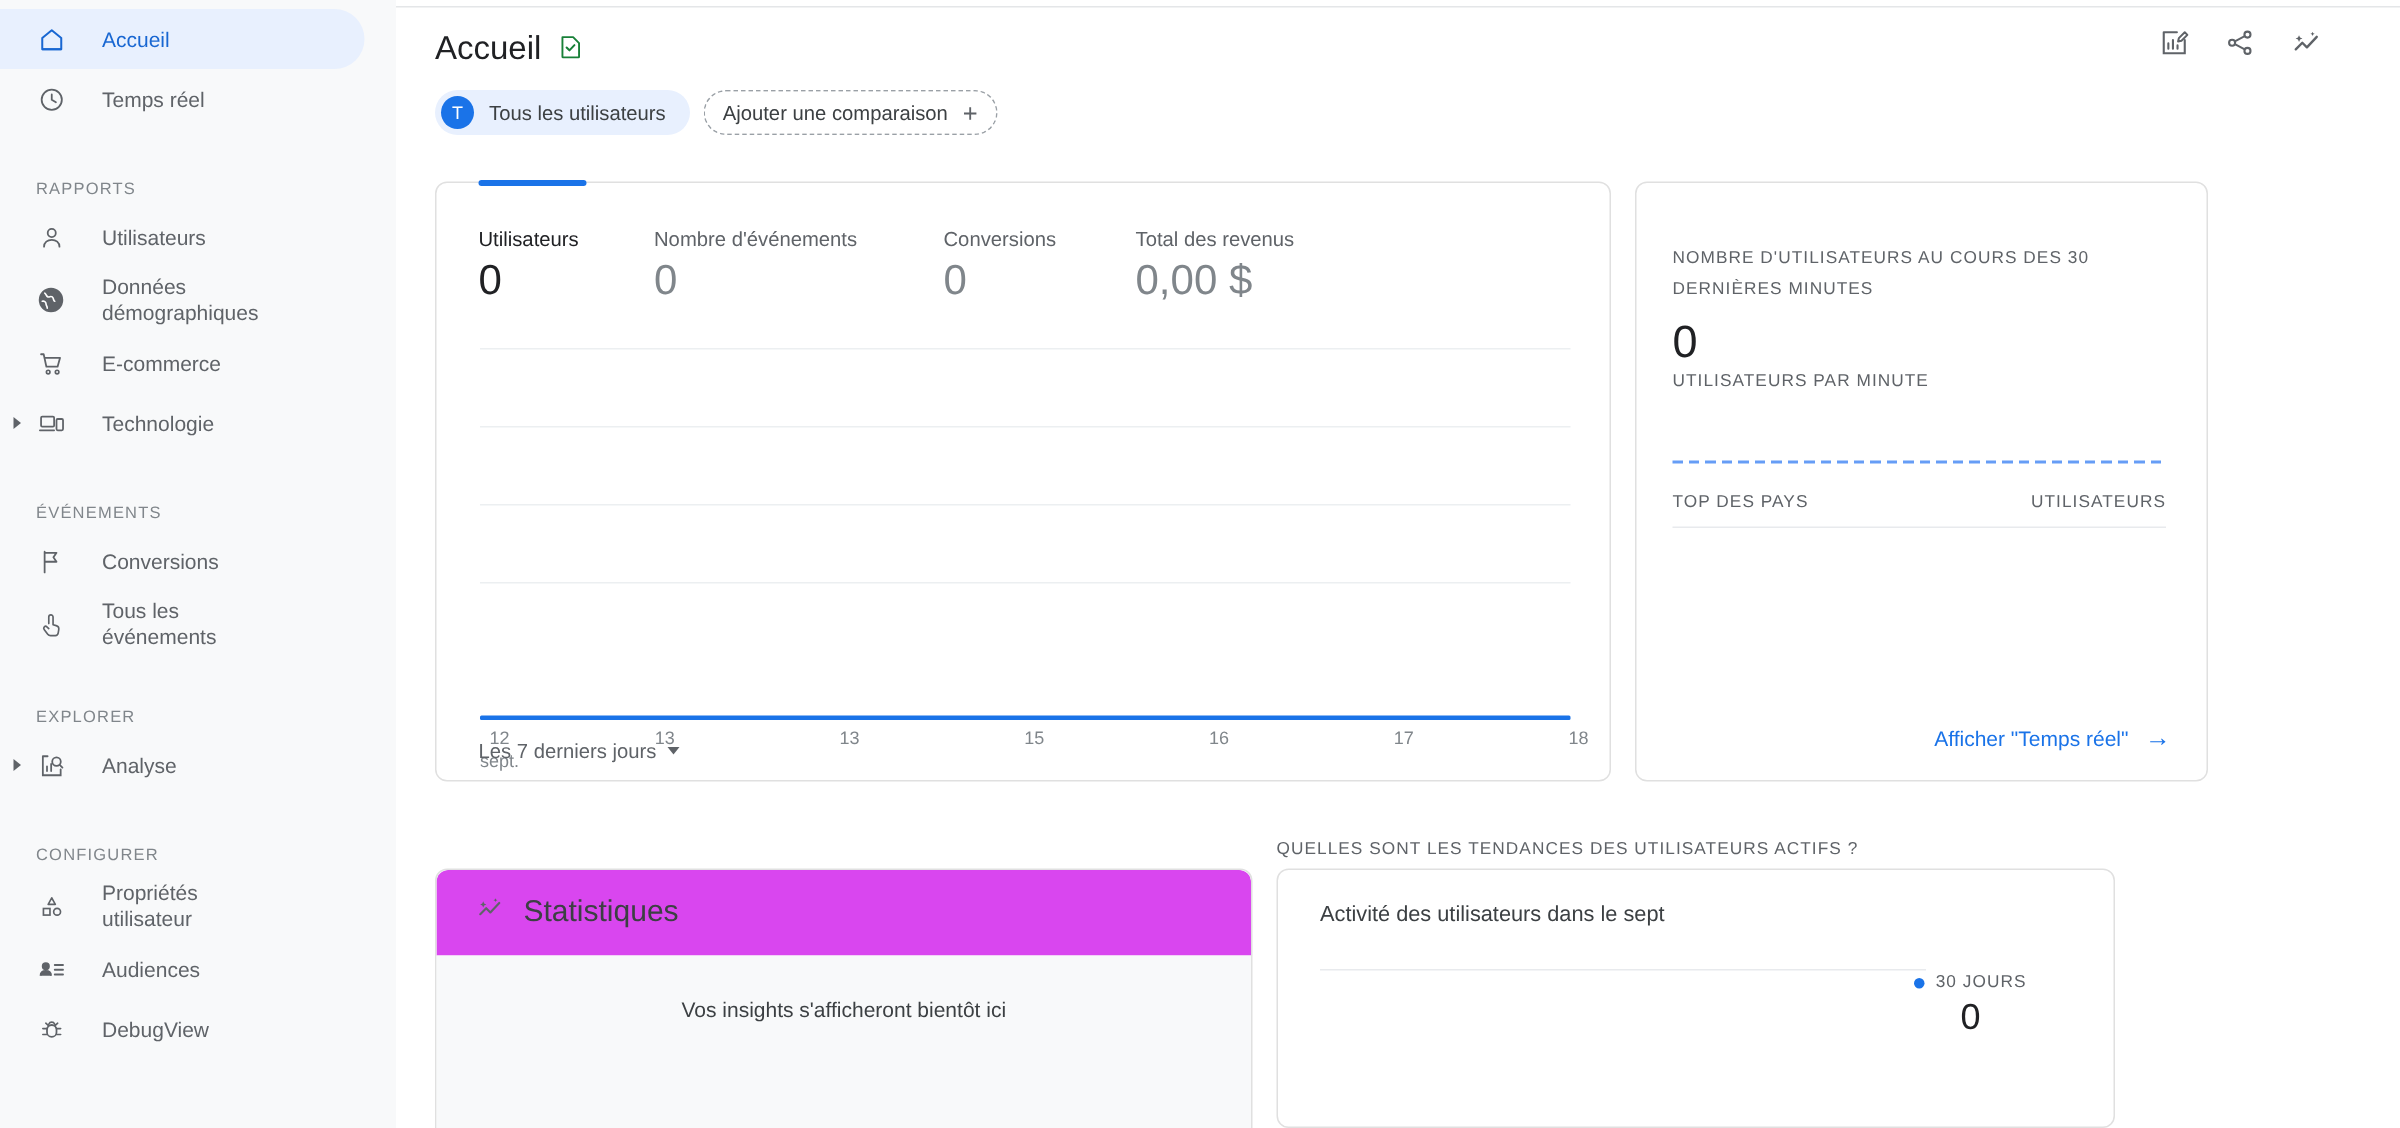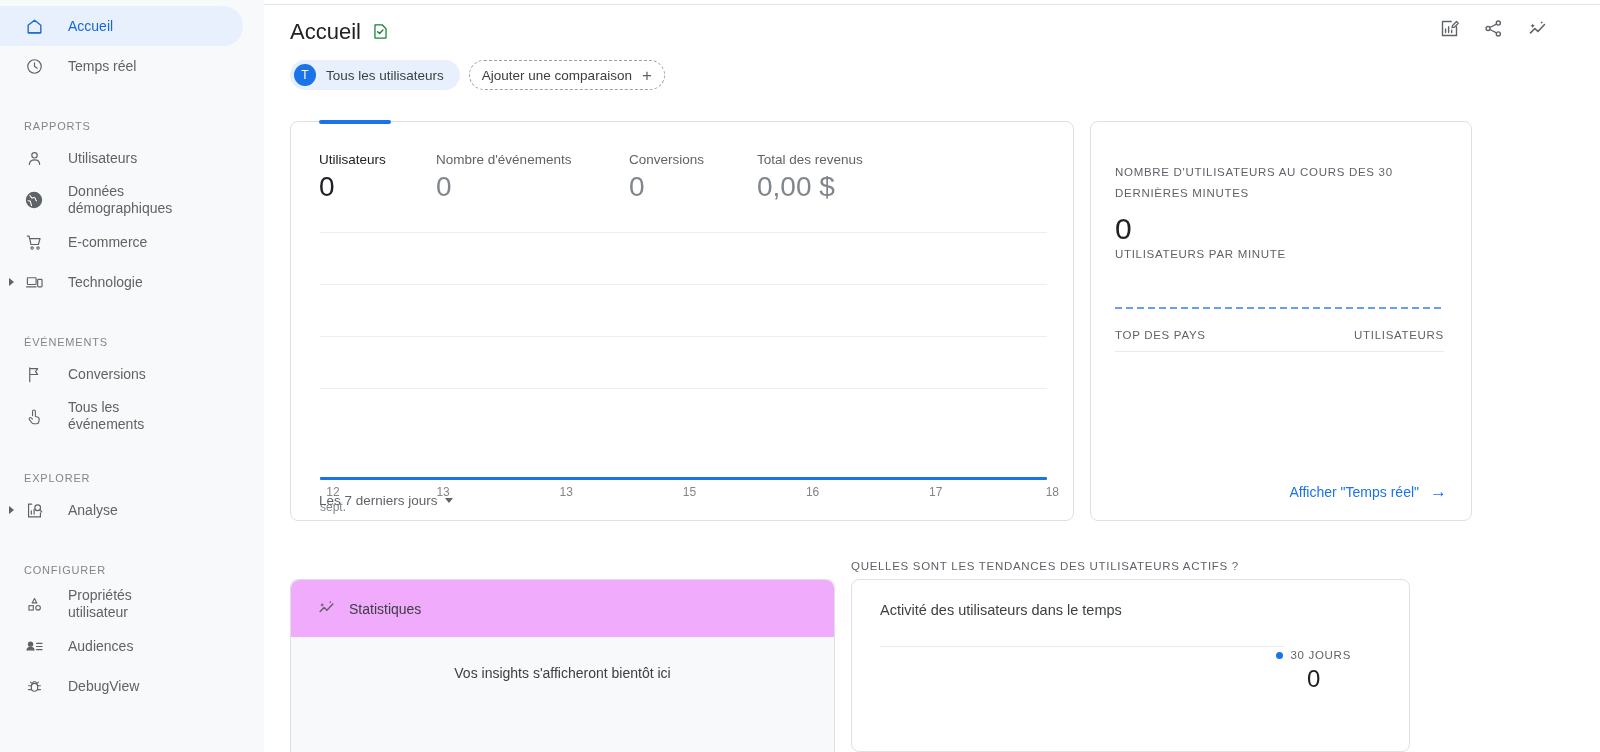--- a/index.html
+++ b/index.html
@@ -297,23 +297,23 @@
     display: flex; align-items: center;
   }
   .card-insights {
     height: 200px;
     overflow: hidden;
   }
   .insights-head {
     display: flex; align-items: center; gap: 13px;
     height: 57px;
     padding-left: 26px;
-    font-size: 14px;
+    font-size: 20px;
     color: #3c4043;
-    background: #f0abfc;
+    background: #d946ef;
     border-top-left-radius: 8px;
     border-top-right-radius: 8px;
   }
   .insights-body {
     background: #f8f9fa;
     height: 143px;
     display: flex; justify-content: center;
     padding-top: 28px;
     font-size: 14px;
     color: #3c4043;
@@ -634,21 +634,21 @@
           </div>
           <div class="insights-body">
             <span>Vos insights s'afficheront bientôt ici</span>
           </div>
         </section>
       </div>
 
       <div class="col-right">
         <div class="section-caption">QUELLES SONT LES TENDANCES DES UTILISATEURS ACTIFS ?</div>
         <section class="card card-activity">
-          <div class="activity-title">Activité des utilisateurs dans le temps</div>
+          <div class="activity-title">Activité des utilisateurs dans le sept</div>
           <div class="activity-chart">
             <div class="activity-line"></div>
             <div class="activity-legend">
               <div class="legend-row">
                 <span class="legend-dot"></span>
                 <span>30 JOURS</span>
               </div>
               <div class="legend-value">0</div>
             </div>
           </div>

